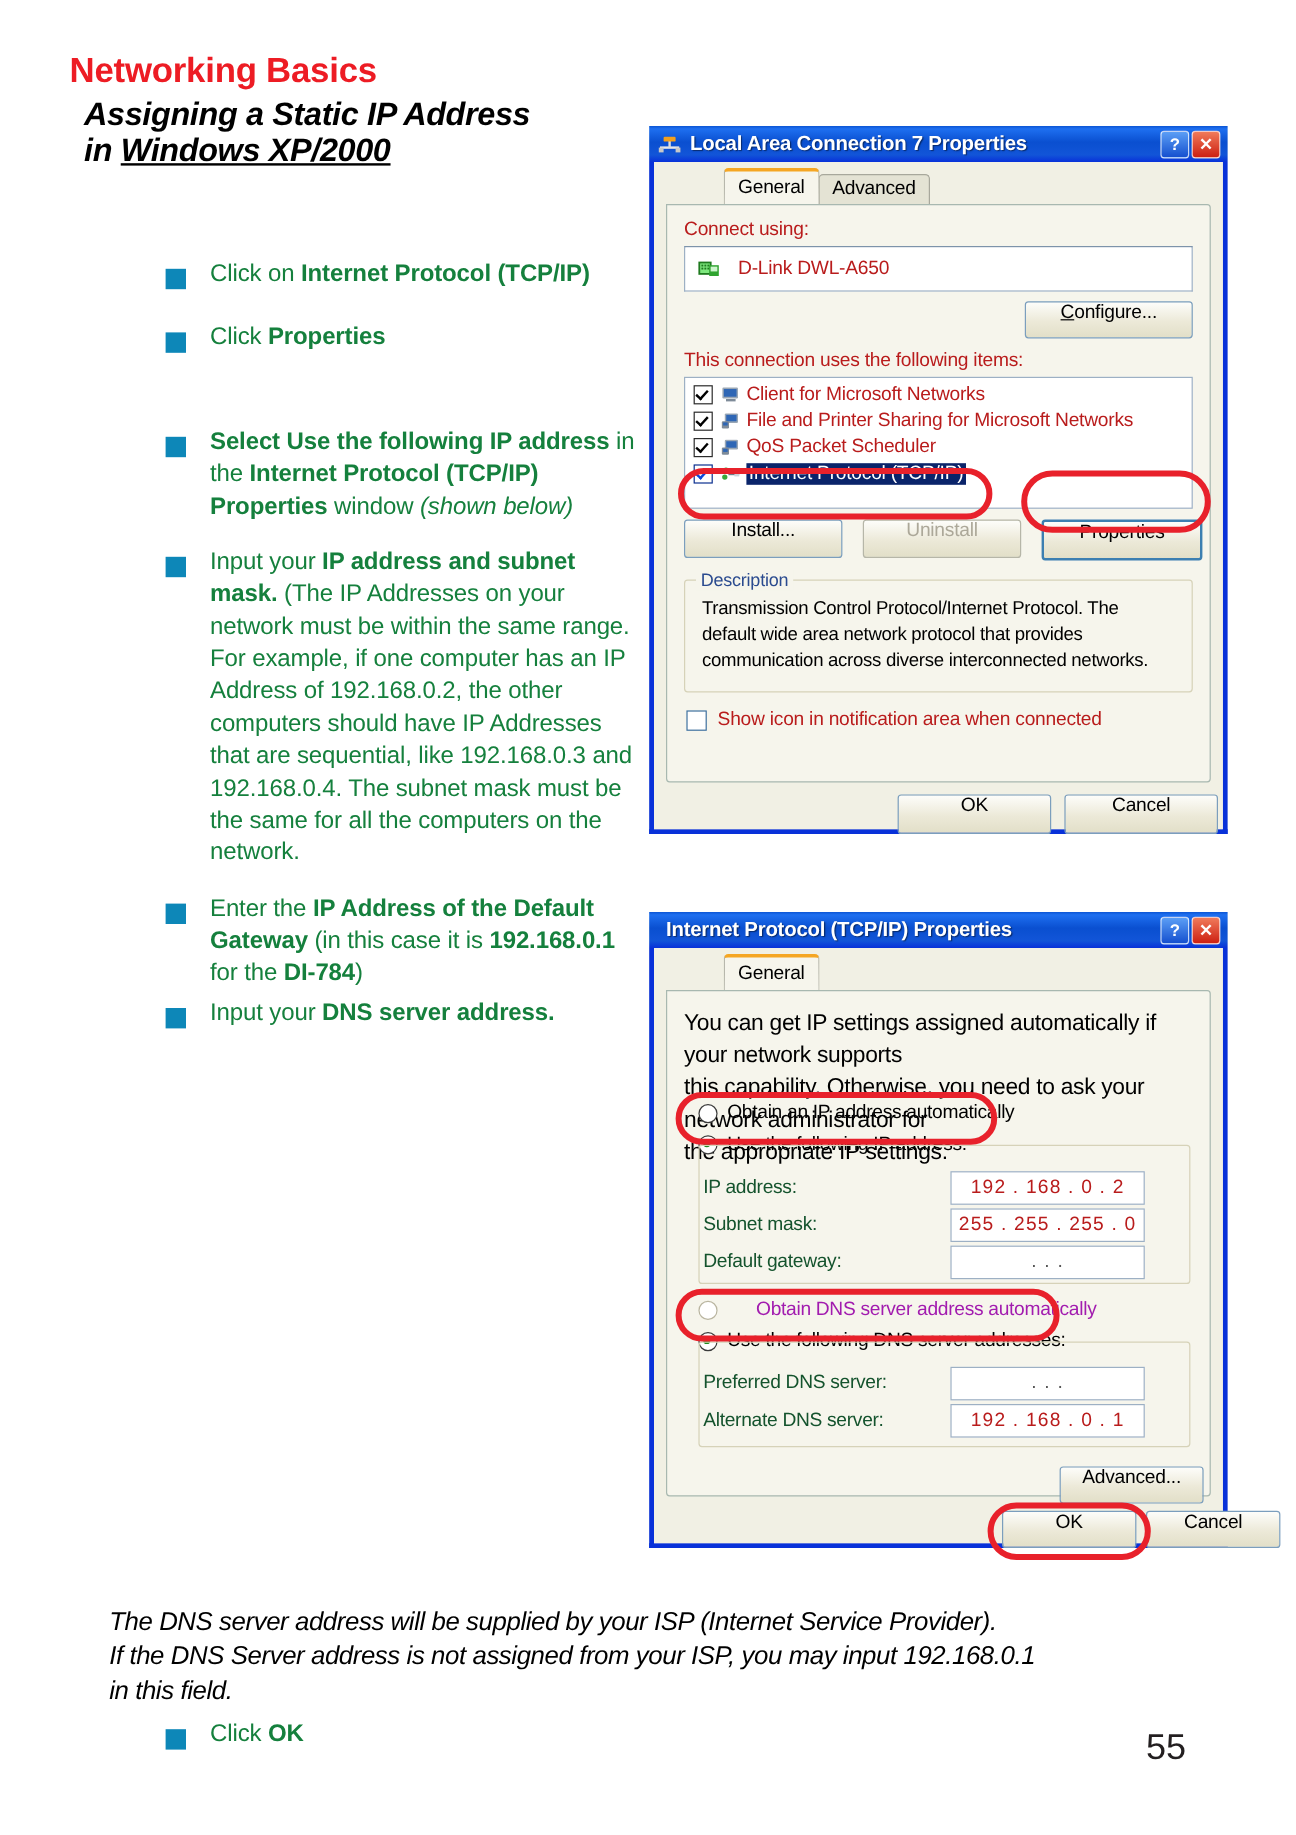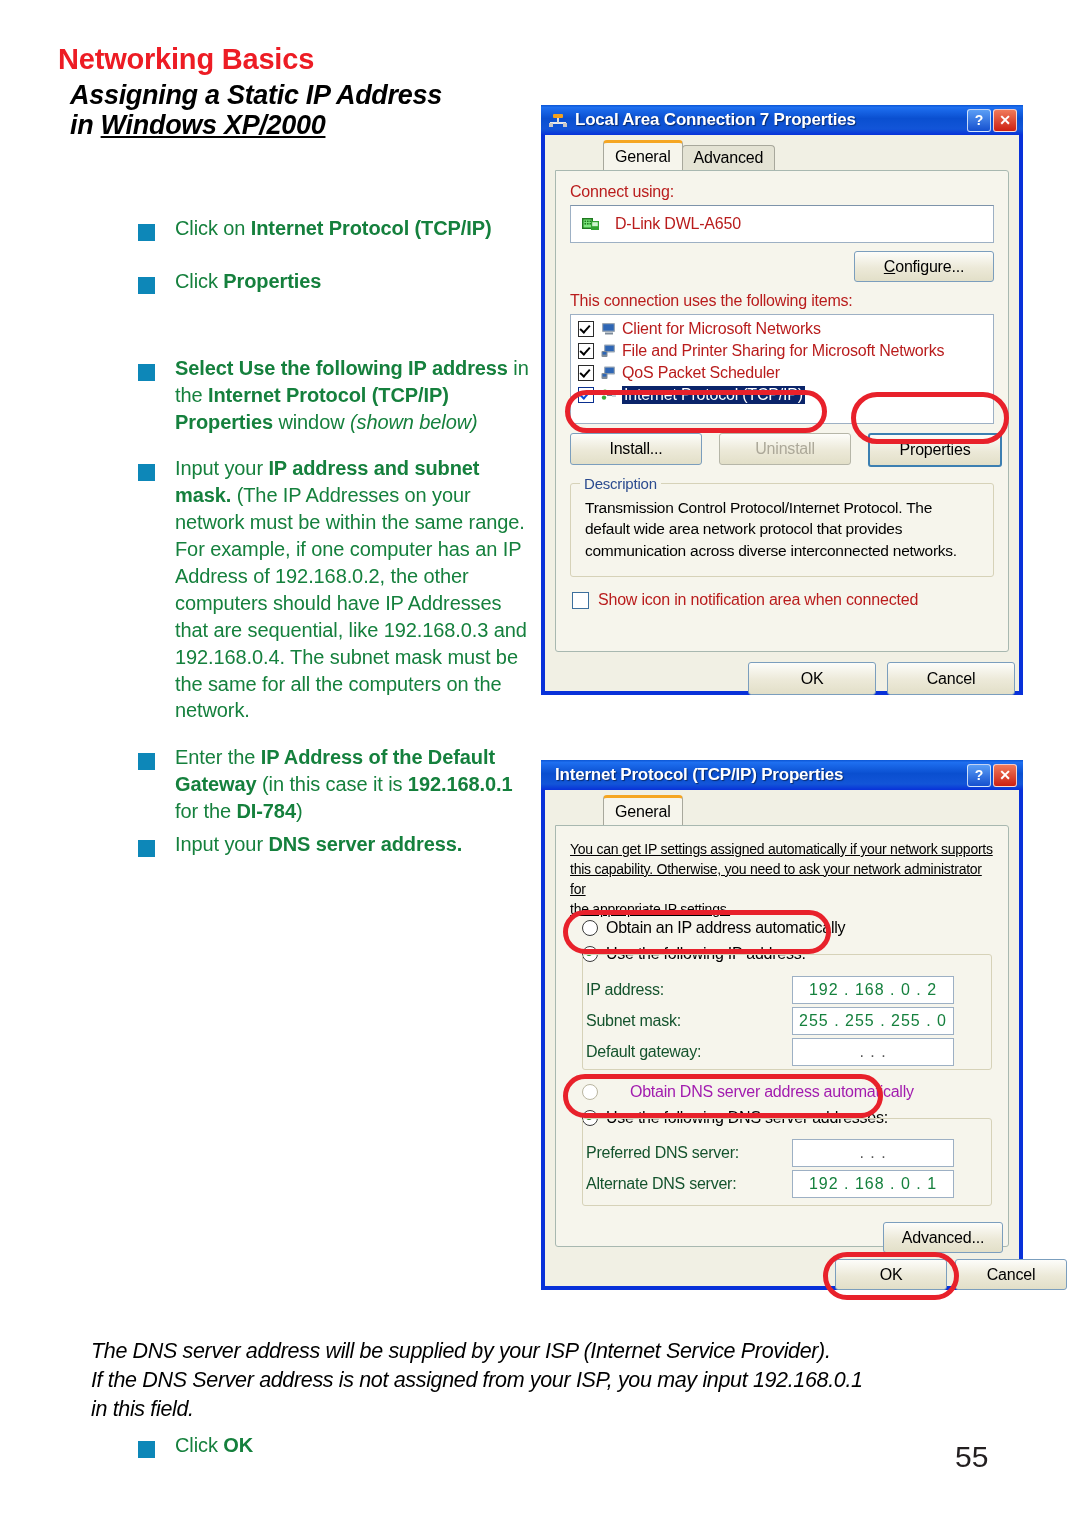--- a/index.html
+++ b/index.html
@@ -93,21 +93,21 @@
   .lbl{font-size:16px;color:#b91c1c;letter-spacing:-0.2px;}
   .u{text-decoration:underline;}
 
   .inset{
     background:#fff;border:1px solid #9db0c4;border-top-color:#7d93aa;
     position:absolute;
   }
   .xpbtn{
     position:absolute;background:linear-gradient(to bottom,#fdfdfa,#ece9d8 55%,#e2dfc8);
     border:1px solid #7b9ebd;border-radius:3px;
-    font-size:16px;color:#000;display:flex;align-items:center;justify-content:center;
+    font-size:16px;color:#000;display:flex;align-items:flex-start;justify-content:center;
     letter-spacing:-0.2px;
   }
   .xpbtn.disabled{color:#aca899;border-color:#b6b6a8;}
   .xpbtn.default{border:2px solid #3c7fb1;}
 
   .listbox{position:absolute;background:#fff;border:1px solid #9db0c4;}
   .litem{display:flex;align-items:center;height:22px;padding-left:7px;font-size:16px;letter-spacing:-0.25px;}
   .cbx{
     width:14px;height:14px;background:#fff;border:1px solid #2b2b2b;
     flex:0 0 14px;position:relative;margin-right:7px;
@@ -138,21 +138,21 @@
     content:"";position:absolute;left:3px;top:3px;width:6px;height:6px;
     border-radius:50%;background:#1d8a1d;
   }
   .radio.dim{border-color:#b9b5a0;}
   .rrow{display:flex;align-items:center;font-size:16px;letter-spacing:-0.25px;}
   .rrow.dim{color:#a21caf;gap:24px;}
 
   .ipbox{
     position:absolute;background:#fff;border:1px solid #9db0c4;
     display:flex;align-items:center;justify-content:center;
-    font-size:16px;letter-spacing:1px;color:#15803d;
+    font-size:16px;letter-spacing:1px;color:#b91c1c;
   }
 
   
   .redring{
     position:absolute;border:5px solid #e8212b;border-radius:40px;
     pointer-events:none;
   }
   .field-lbl{position:absolute;font-size:16px;letter-spacing:-0.25px;color:#14532d;}
 </style>
 </head>
@@ -394,21 +394,21 @@
   <div class="frame-b" style="left:0;bottom:0;right:0;height:4px;"></div>
 
   <div class="win-body">
 
     <div class="tabstrip">
       <div class="tab active">General</div>
     </div>
 
     <div class="tabpanel" style="top:35px;height:420px;">
 
-      <div style="position:absolute;left:14px;top:14px;right:12px;font-size:14px;line-height:1.42;letter-spacing:-0.25px;text-decoration:underline;">
+      <div style="position:absolute;left:14px;top:14px;right:12px;font-size:19px;line-height:1.42;letter-spacing:-0.25px;">
         <div>You can get IP settings assigned automatically if your network supports</div>
         <div>this capability. Otherwise, you need to ask your network administrator for</div>
         <div>the appropriate IP settings.</div>
       </div>
 
       <div class="rrow" style="position:absolute;left:26px;top:93px;">
         <div class="radio"></div>
         <span>Obtain an IP address automatically</span>
       </div>
 

